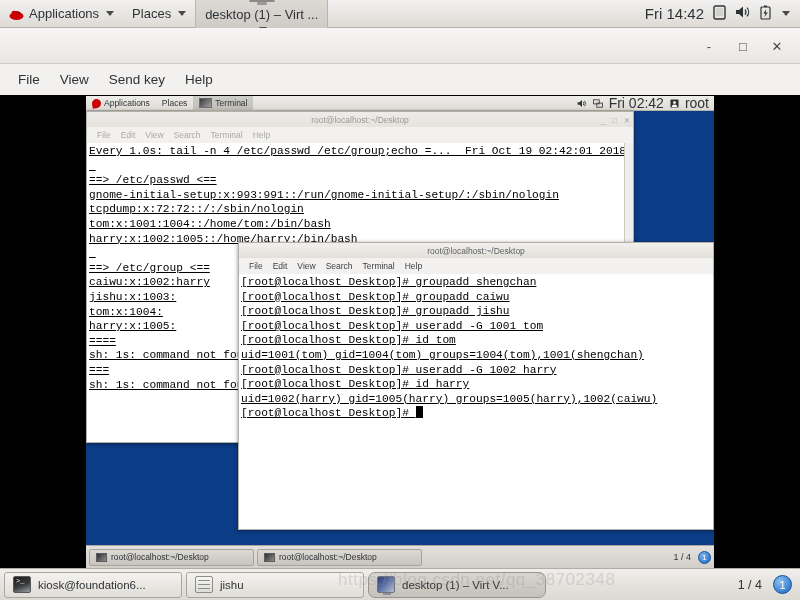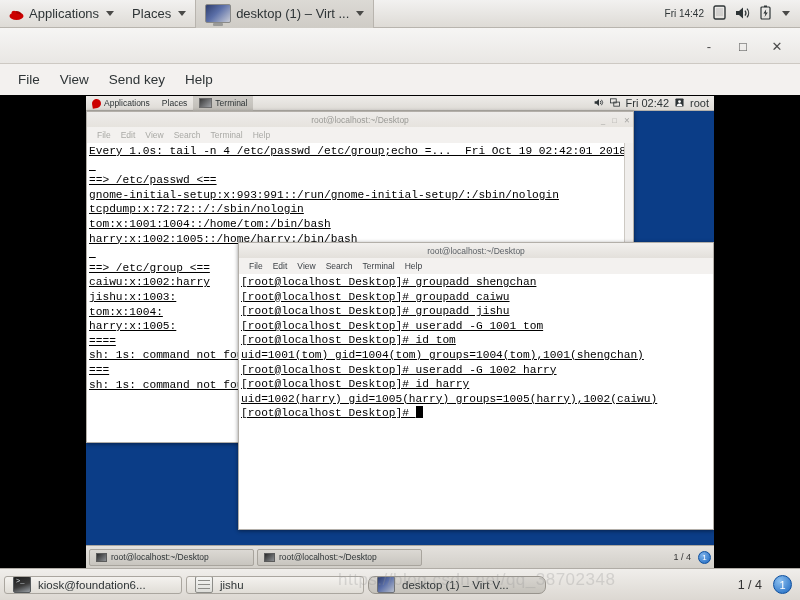--- a/index.html
+++ b/index.html
@@ -15,26 +15,26 @@
   .host-top-panel{
     position:absolute;left:0;top:0;width:800px;height:28px;
     background:linear-gradient(to bottom,#f2f1f0 0%,#e8e6e3 50%,#dedbd6 100%);
     border-bottom:1px solid #b8b4ae;
     display:flex;align-items:center;box-sizing:border-box;
     font-size:13px;color:#2e3436;
   }
   .panel-item{display:flex;align-items:center;gap:5px;padding:0 9px;height:28px;cursor:default;}
   .panel-item.active-win{
     background:linear-gradient(to bottom,#dcdad5,#cfccc6);
-    border-left:1px solid #b8b4ae;border-right:1px solid #b8b4ae;
+    border-left:1px solid #b8b4ae;border-right:1px solid #b8b4ae;flex-direction:column;
   }
   .caret{width:0;height:0;border-left:4px solid transparent;border-right:4px solid transparent;border-top:5px solid #4a4a48;display:inline-block;margin-left:2px;}
   .redhat-logo{width:15px;height:14px;position:relative;display:inline-block;}
   .panel-spacer{flex:1;}
-  .tray{display:flex;align-items:center;gap:9px;padding-right:10px;font-size:10px;}
+  .tray{display:flex;align-items:center;gap:9px;padding-right:10px;font-size:15px;}
   .win-thumb{
     width:26px;height:19px;border:1px solid #8a8a88;border-radius:2px;
     background:linear-gradient(135deg,#2f3e6e 0%,#5b6fa8 45%,#c9ccd6 100%);
     position:relative;box-sizing:border-box;
   }
   .win-thumb:after{content:"";position:absolute;left:7px;bottom:-4px;width:10px;height:3px;background:#9a9a98;border-radius:1px;}
 
   
   .vv-title{
     position:absolute;left:0;top:28px;width:800px;height:36px;
@@ -62,21 +62,21 @@
     position:absolute;left:0;top:0;width:628px;height:15px;
     background:linear-gradient(to bottom,#eeece9,#dedbd6);
     border-bottom:1px solid #b5b1ab;
     display:flex;align-items:center;box-sizing:border-box;
     font-size:8.5px;color:#2e3436;
   }
   .vm-top .it{padding:0 6px;display:flex;align-items:center;gap:3px;height:15px;cursor:default;}
   .vm-top .it.sel{background:linear-gradient(to bottom,#cfcdc8,#bfbcb6);}
   .vm-term-thumb{width:13px;height:10px;background:linear-gradient(135deg,#3a3a3a,#9fa2a6);border:1px solid #6d6d6d;box-sizing:border-box;}
   .vm-rh{width:9px;height:9px;border-radius:50% 50% 50% 0;background:#cc0000;transform:rotate(-10deg);}
-  .vm-tray{display:flex;align-items:center;gap:6px;padding-right:5px;font-size:11px;}
+  .vm-tray{display:flex;align-items:center;gap:6px;padding-right:5px;font-size:14px;}
 
   
   .vm-desk{position:absolute;left:0;top:15px;width:628px;height:434px;background:#0b3d87;}
 
   
   .vm-bottom{
     position:absolute;left:0;bottom:0;width:628px;height:23px;
     background:linear-gradient(to bottom,#e4e1dd,#d2cfc9);
     border-top:1px solid #aaa69f;
     display:flex;align-items:center;box-sizing:border-box;padding:0 3px;gap:3px;
@@ -130,21 +130,21 @@
 
   
   .host-bottom{
     position:absolute;left:0;bottom:0;width:800px;height:32px;
     background:linear-gradient(to bottom,#f0eeeb,#dcd8d2);
     border-top:1px solid #b0aca6;
     display:flex;align-items:center;box-sizing:border-box;padding:0 4px;gap:4px;
     font-size:11.5px;color:#2e3436;
   }
   .host-task{
-    height:18px;display:flex;align-items:center;gap:7px;padding:0 8px;
+    height:26px;display:flex;align-items:center;gap:7px;padding:0 8px;
     border:1px solid #aaa69f;border-radius:3px;box-sizing:border-box;
     background:linear-gradient(to bottom,#f4f2ef,#e0ddd7);
     width:178px;overflow:hidden;white-space:nowrap;cursor:default;
   }
   .host-task.sel{background:linear-gradient(to bottom,#d8d5d0,#c5c2bb);border-color:#98948d;border-radius:7px;}
   .ic{flex:none;width:18px;height:17px;position:relative;}
   .ic-term{background:linear-gradient(160deg,#1e1e1e 0%,#3a3a3a 55%,#9aa0a6 100%);border:1px solid #55595c;border-radius:2px;box-sizing:border-box;}
   .ic-term:before{content:">_";position:absolute;left:2px;top:0px;color:#dfe6ea;font-size:7px;font-family:"Liberation Mono",monospace;}
   .ic-arch{background:linear-gradient(to bottom,#f6f6f4,#dcdcd8);border:1px solid #8c8c88;border-radius:2px;box-sizing:border-box;}
   .ic-arch:before{content:"";position:absolute;left:2px;top:3px;right:2px;height:1px;background:#8c8c88;box-shadow:0 4px 0 #8c8c88,0 8px 0 #8c8c88;}

